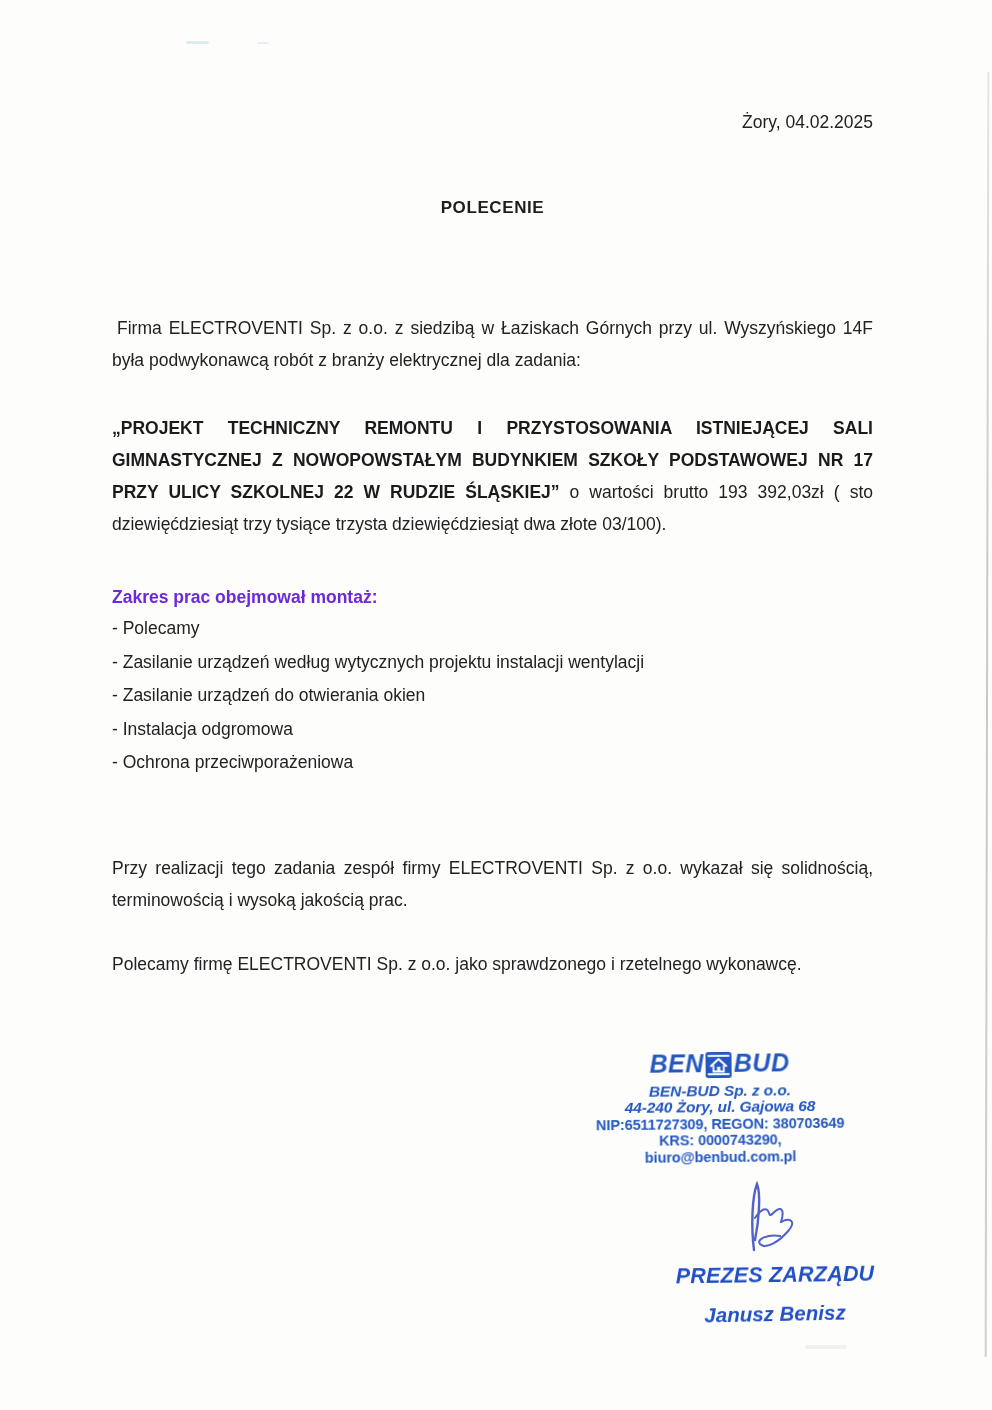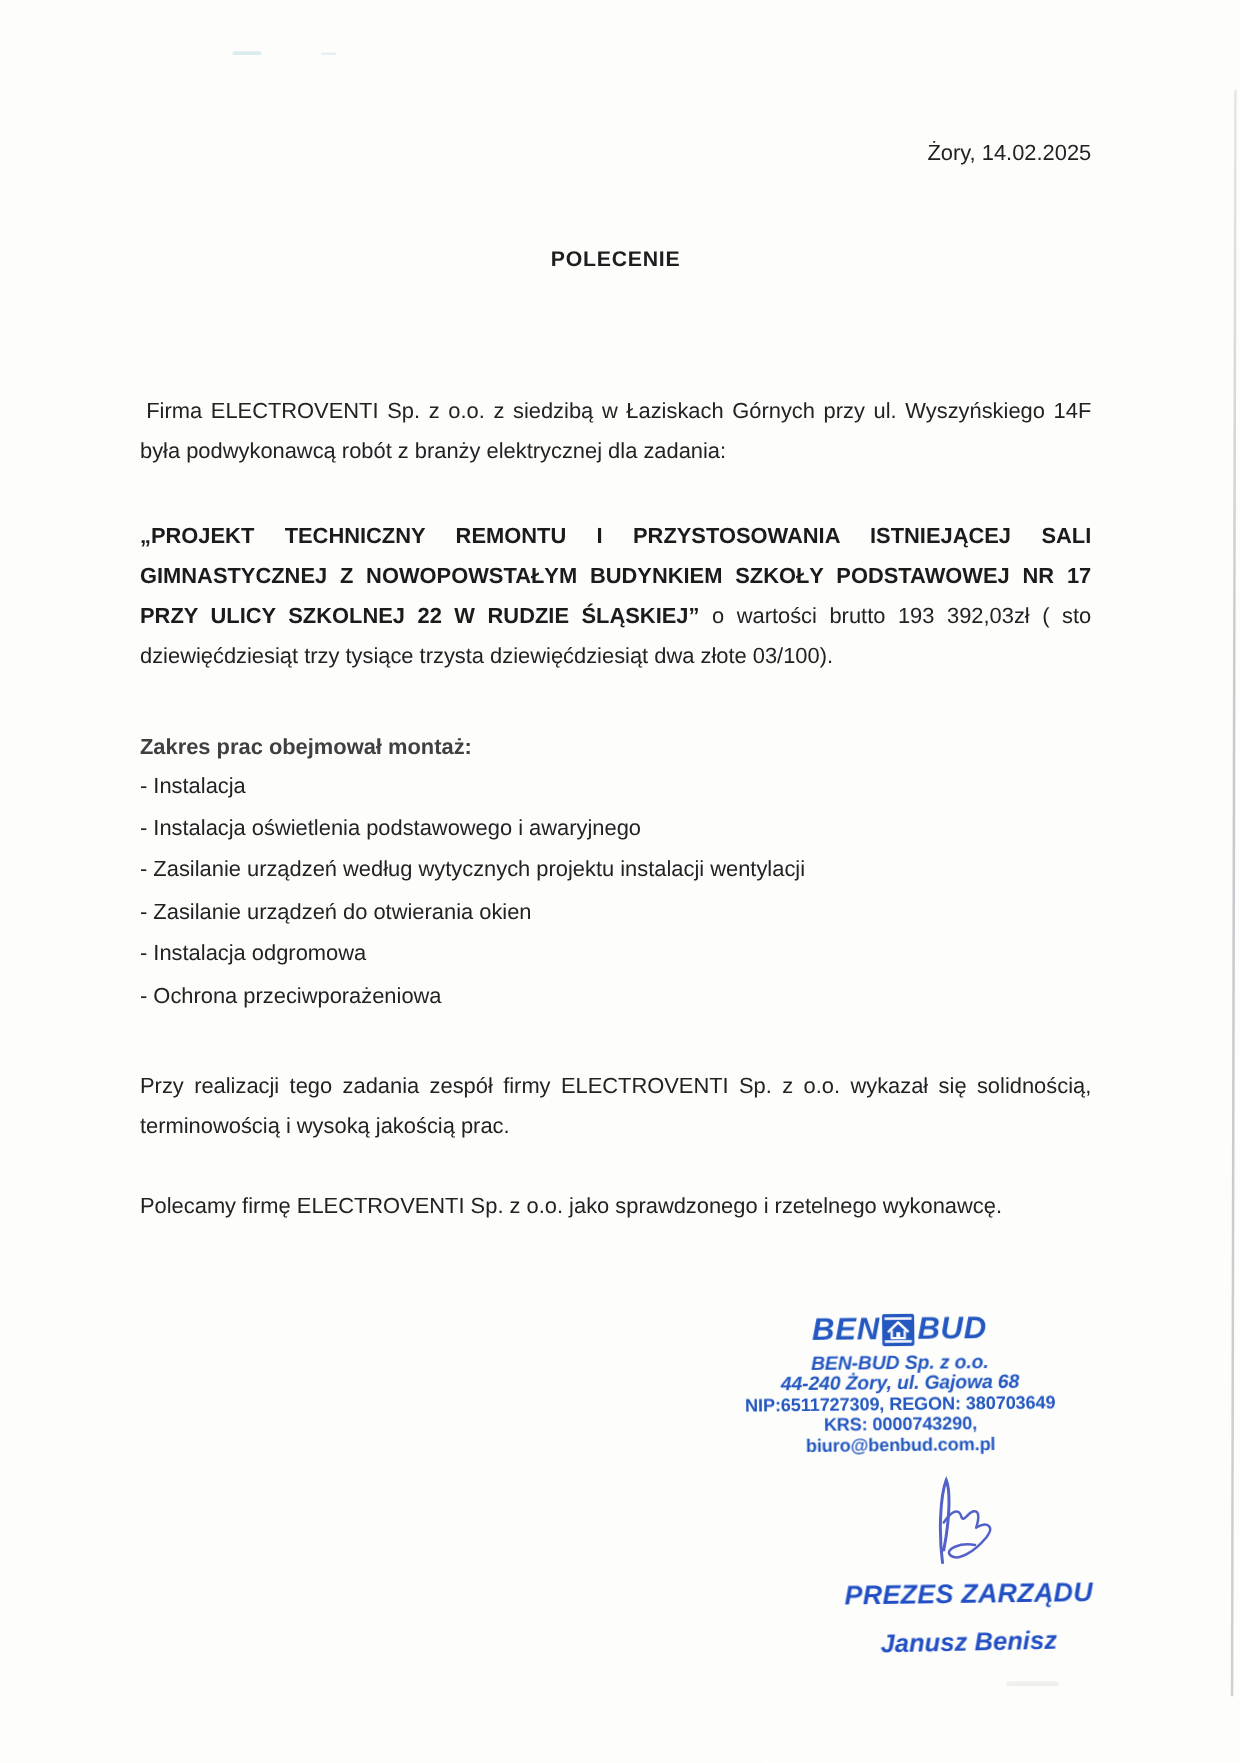--- a/index.html
+++ b/index.html
@@ -42,21 +42,21 @@
   }
 
   .para { text-align: justify; }
   .para-intro { top: 312px; text-indent: 5px; }
   .para-project { top: 412px; }
   .para-project .bold-part { font-weight: bold; color: #1b1b1b; }
 
   .scope-heading {
     top: 581px;
     font-weight: bold;
-    color: #404040;
+    color: #6d28d9;
   }
 
   .scope-list { top: 612px; line-height: 33.5px; }
   .scope-list .scope-item { display: block; }
 
   .para-assessment { top: 852px; }
   .para-recommendation { top: 948px; text-align: left; }
 
   
   .stamp-block {
@@ -161,33 +161,32 @@
 
 <div class="page">
 
   <div class="artifact-top-1"></div>
   <div class="artifact-top-2"></div>
   <div class="scan-edge-line"></div>
   <div class="artifact-bottom-smudge"></div>
 
   <div class="content">
 
-    <div class="date-line">Żory, 14.02.2025</div>
+    <div class="date-line">Żory, 04.02.2025</div>
 
     <div class="doc-title">POLECENIE</div>
 
     <p class="para para-intro">Firma ELECTROVENTI Sp. z o.o. z siedzibą w Łaziskach Górnych przy ul. Wyszyńskiego 14F była podwykonawcą robót z branży elektrycznej dla zadania:</p>
 
     <p class="para para-project"><span class="bold-part">„PROJEKT TECHNICZNY REMONTU I PRZYSTOSOWANIA ISTNIEJĄCEJ SALI GIMNASTYCZNEJ Z NOWOPOWSTAŁYM BUDYNKIEM SZKOŁY PODSTAWOWEJ NR 17 PRZY ULICY SZKOLNEJ 22 W RUDZIE ŚLĄSKIEJ”</span><span> o wartości brutto 193 392,03zł ( sto dziewięćdziesiąt trzy tysiące trzysta dziewięćdziesiąt dwa złote 03/100).</span></p>
 
     <div class="scope-heading">Zakres prac obejmował montaż:</div>
 
     <div class="scope-list">
-      <span class="scope-item">- Instalacja</span>
-      <span class="scope-item">- Instalacja oświetlenia podstawowego i awaryjnego</span>
+      <span class="scope-item">- Polecamy</span>
       <span class="scope-item">- Zasilanie urządzeń według wytycznych projektu instalacji wentylacji</span>
       <span class="scope-item">- Zasilanie urządzeń do otwierania okien</span>
       <span class="scope-item">- Instalacja odgromowa</span>
       <span class="scope-item">- Ochrona przeciwporażeniowa</span>
     </div>
 
     <p class="para para-recommendation">Polecamy firmę ELECTROVENTI Sp. z o.o. jako sprawdzonego i rzetelnego wykonawcę.</p>
 
     <p class="para para-assessment">Przy realizacji tego zadania zespół firmy ELECTROVENTI Sp. z o.o. wykazał się solidnością, terminowością i wysoką jakością prac.</p>
 

